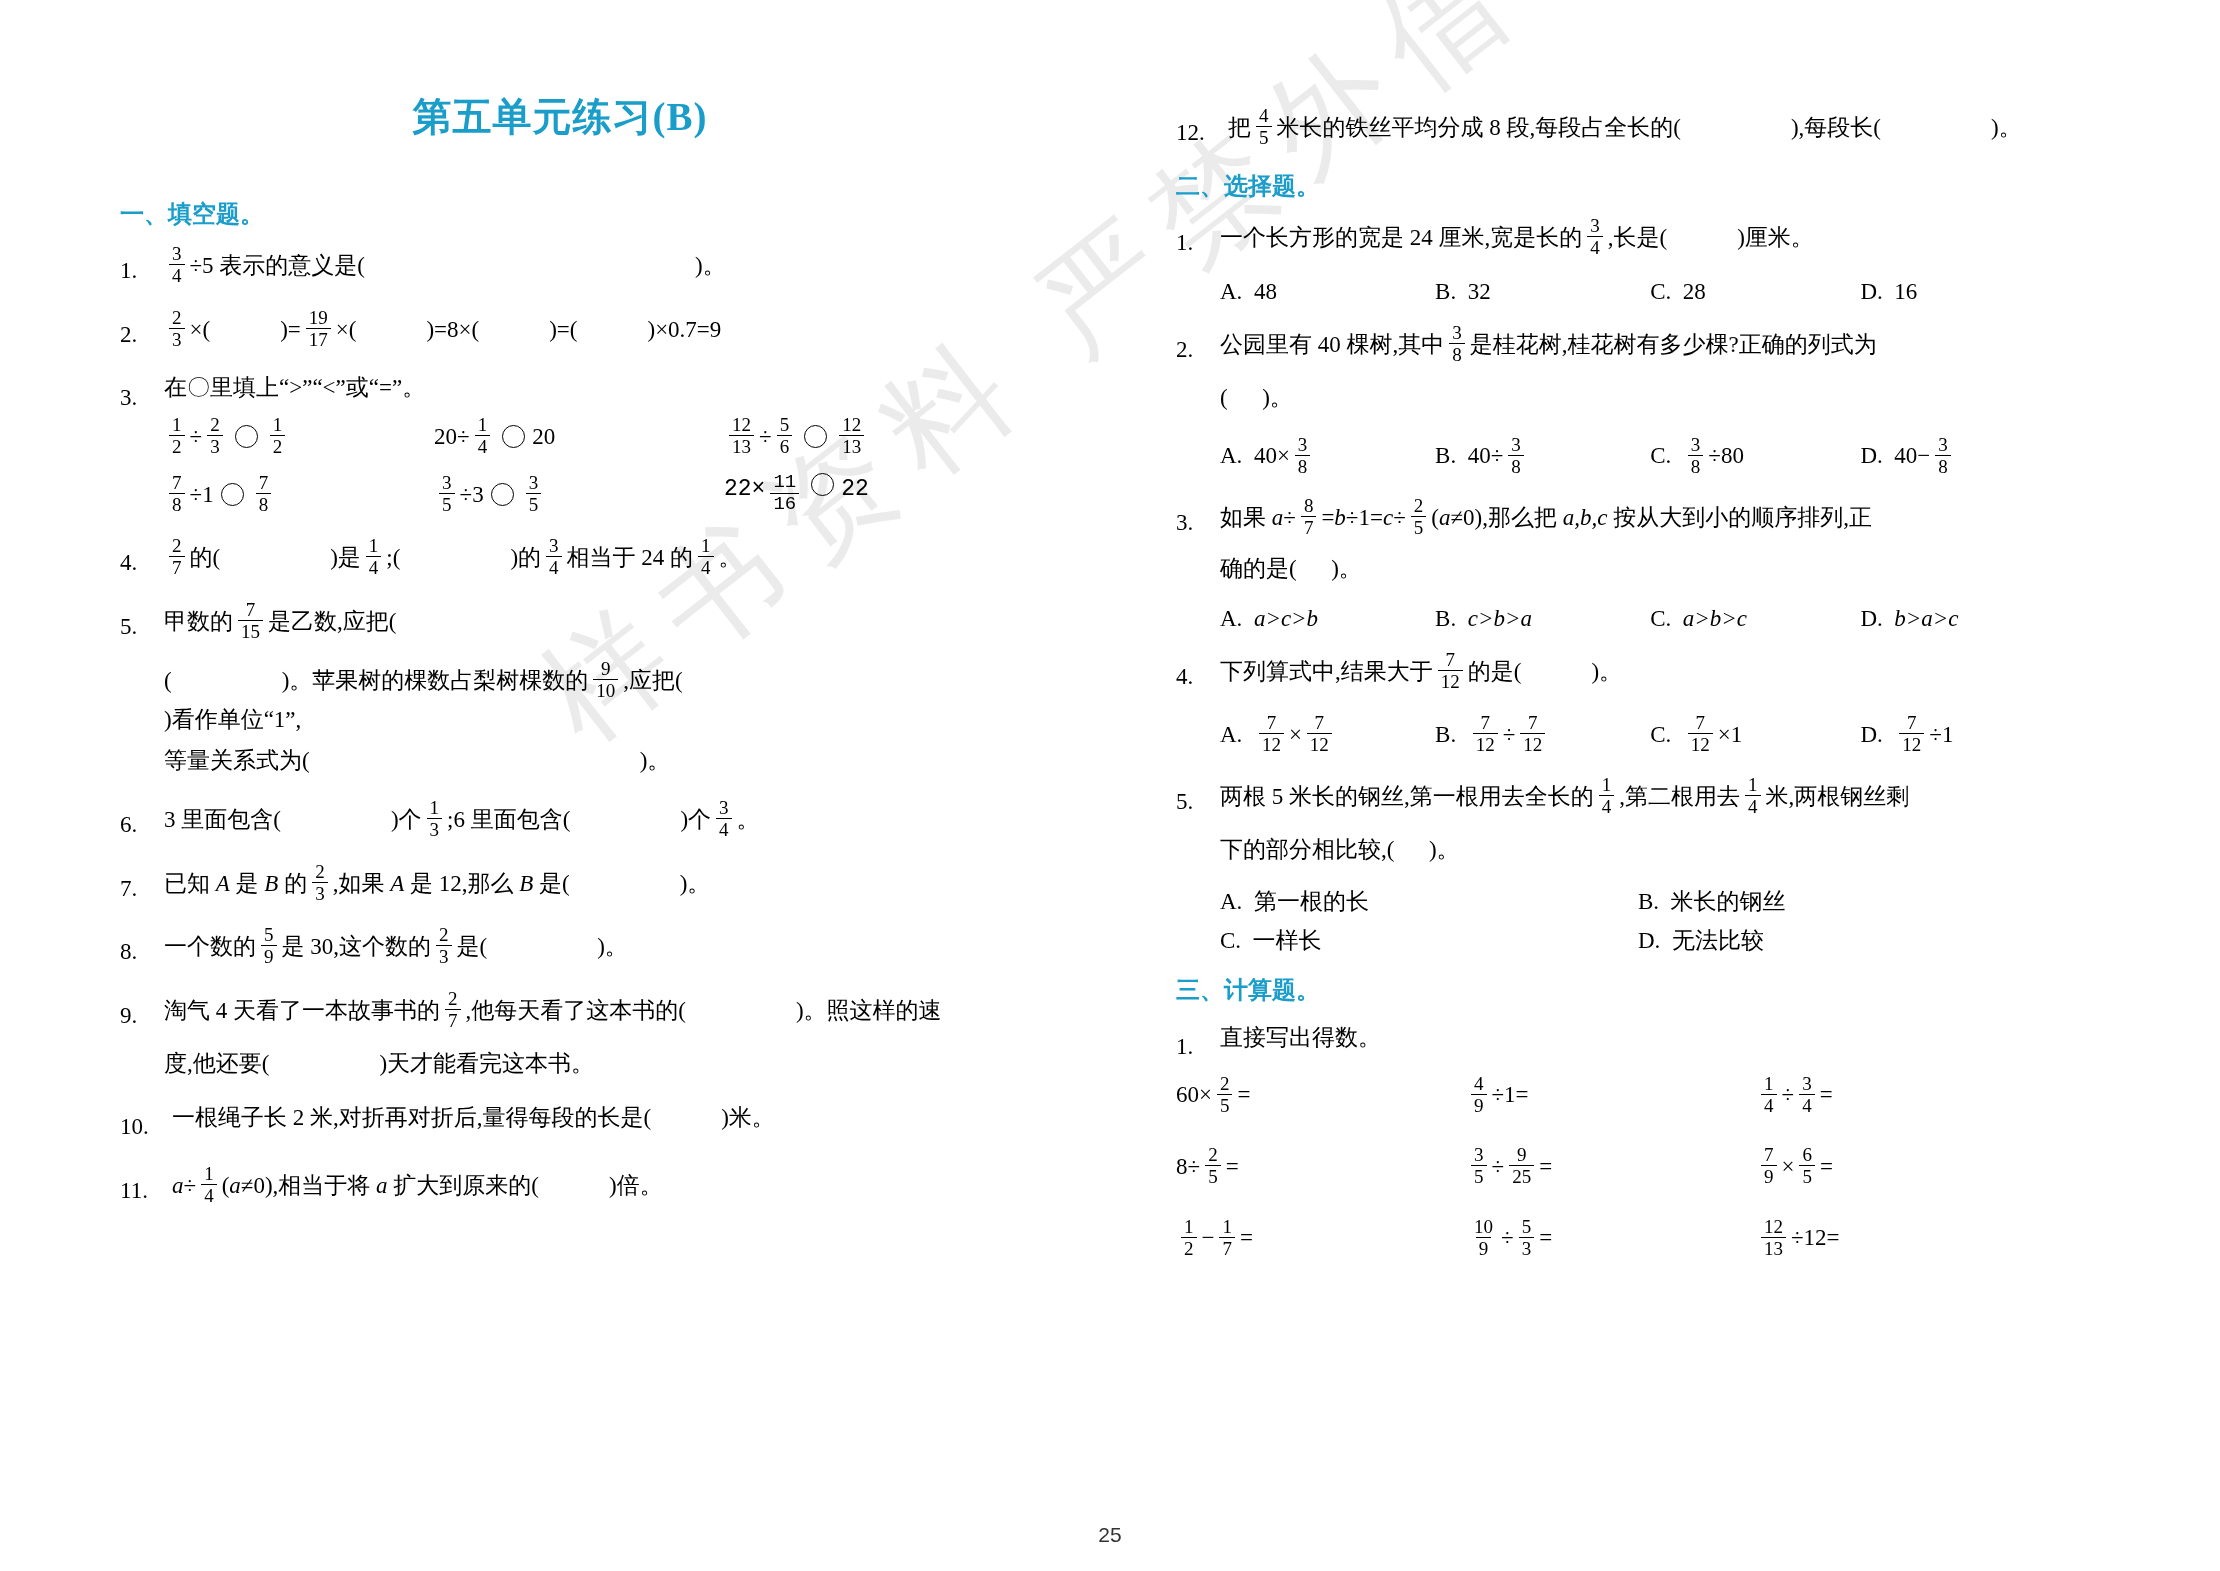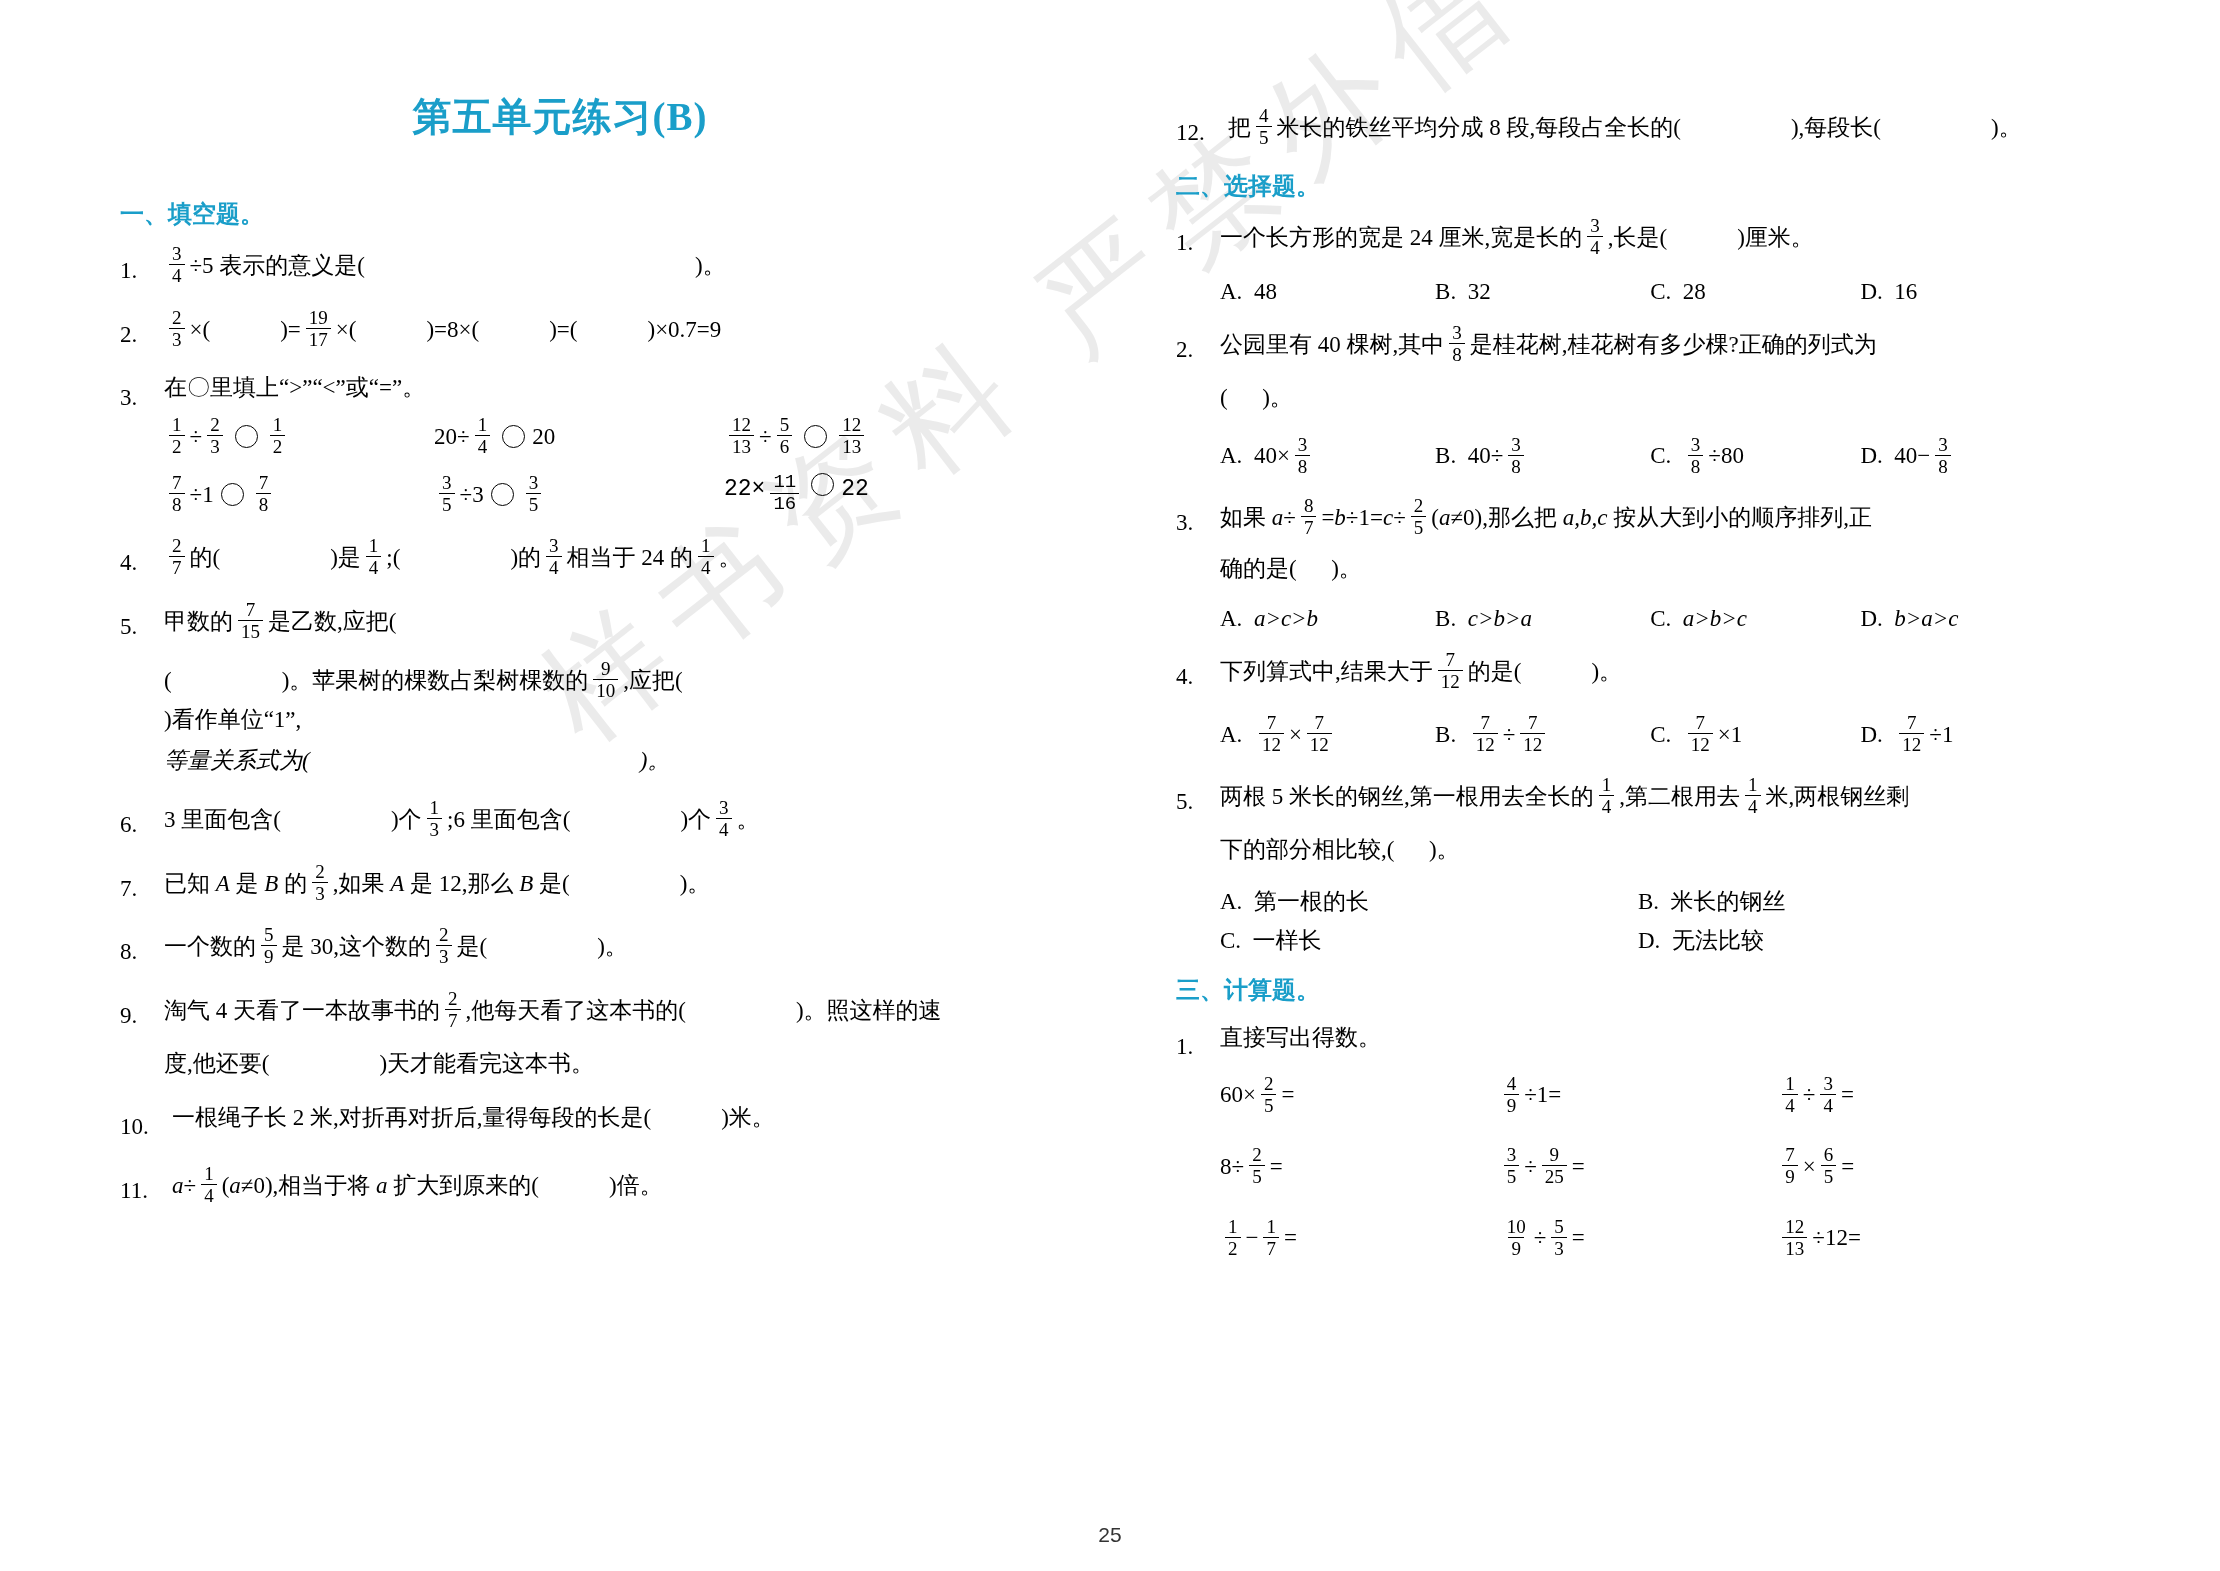--- a/index.html
+++ b/index.html
@@ -100,21 +100,20 @@
   .opt-d{width:200px;}
   .opts2{
     display:flex;
     font-size:23px;
     margin:4px 0 8px 44px;
     align-items:center;
   }
   .opt-w1{width:450px;}
 
   .calc-grid{
-    margin-left:44px;
     margin-top:10px;
   }
   .calc-row{
     display:flex;
     margin-bottom:28px;
   }
   .calc-cell{
     width:290px;
     display:flex;
     align-items:center;
@@ -339,21 +338,21 @@
           <span class="blank-m"></span>
           <span class="txt">)。苹果树的棵数占梨树棵数的</span>
           <span class="fr">
               <span class="num">9</span>
               <span class="den">10</span>
             </span>
           <span class="txt">,应把(</span>
           <span class="blank-l"></span>
           <span class="txt">)看作单位“1”,</span>
         </div>
-        <div class="line" style="font-style:italic;">
+        <div class="line" style="">
           <span class="txt">等量关系式为(</span>
           <span class="blank-xl"></span>
           <span class="txt">)。</span>
         </div>
       </div>
     </div>
 
     <div class="q">
       <div class="qnum">6.</div>
       <div class="qbody">

